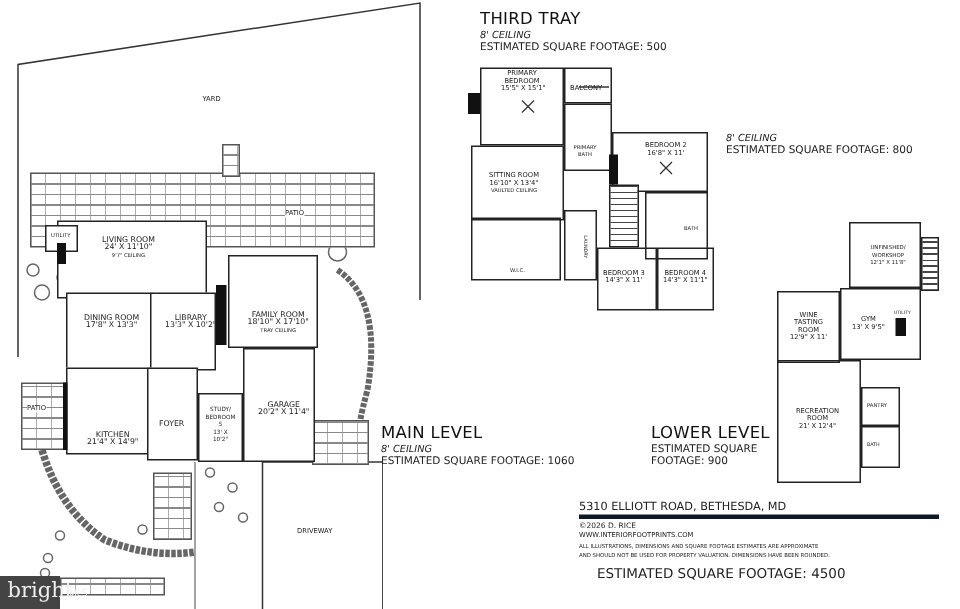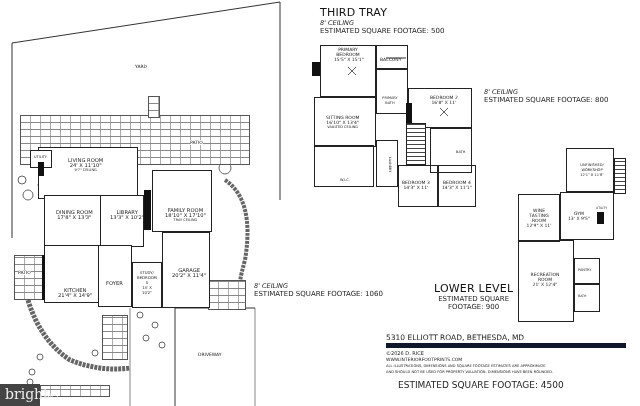--- a/index.html
+++ b/index.html
@@ -103,20 +103,21 @@
     <div>13' X 10'2"</div>
   </div>
   <div class="lbl big" style="left:172px;top:268px;">
     <div>GARAGE</div>
     <div>20'2" X 11'4"</div>
   </div>
   <div class="lbl" style="left:198px;top:352px;">DRIVEWAY</div>
 </div>
 
 <div class="abs" style="left:254px;top:282px;">
+  <div class="title">MAIN LEVEL</div>
   <div class="sub">8' CEILING</div>
   <div class="sqft">ESTIMATED SQUARE FOOTAGE: 1060</div>
 </div>
 
 <div class="abs" style="left:320px;top:6px;">
   <div class="title">THIRD TRAY</div>
   <div class="sub">8' CEILING</div>
   <div class="sqft">ESTIMATED SQUARE FOOTAGE: 500</div>
 </div>
 
@@ -199,28 +200,28 @@
   </div>
   <div class="lbl" style="left:596px;top:206px;font-size:3px;">UTILITY</div>
   <div class="lbl" style="left:528px;top:272px;">
     <div style="width:34px;white-space:normal;">RECREATION ROOM</div>
     <div>21' X 12'4"</div>
   </div>
   <div class="lbl" style="left:578px;top:268px;font-size:3.5px;">PANTRY</div>
   <div class="lbl" style="left:578px;top:294px;font-size:3.2px;">BATH</div>
 </div>
 
-<div class="abs" style="left:434px;top:282px;text-align:center;">
+<div class="abs" style="left:434px;top:282px;">
   <div class="title">LOWER LEVEL</div>
   <div class="sqft">ESTIMATED SQUARE</div>
   <div class="sqft">FOOTAGE: 900</div>
 </div>
 
 <div class="abs" style="left:386px;top:333px;width:250px;">
-  <div style="font-size:7.5px;border-bottom:5px solid #0f172a;padding-bottom:1px;width:240px;">5310 ELLIOTT ROAD, BETHESDA, MD</div>
+  <div style="font-size:7.5px;border-bottom:3px solid #0f172a;padding-bottom:1px;width:240px;">5310 ELLIOTT ROAD, BETHESDA, MD</div>
   <div style="font-size:5px;margin-top:2px;">©2026 D. RICE</div>
   <div style="font-size:4.5px;margin-top:1px;">WWW.INTERIORFOOTPRINTS.COM</div>
   <div style="font-size:3.6px;margin-top:2px;">ALL ILLUSTRATIONS, DIMENSIONS AND SQUARE FOOTAGE ESTIMATES ARE APPROXIMATE</div>
   <div style="font-size:3.6px;margin-top:2px;">AND  SHOULD NOT BE USED FOR PROPERTY VALUATION. DIMENSIONS HAVE BEEN ROUNDED.</div>
   <div style="font-size:9px;margin-top:6px;padding-left:12px;">ESTIMATED SQUARE FOOTAGE: 4500</div>
 </div>
 
 <div class="bright">
   <span style="position:absolute;left:5px;top:2px;font-family:'DejaVu Serif',serif;font-size:14px;">bright</span>
   <span style="position:absolute;left:46px;top:8px;font-size:6px;">MLS</span>

